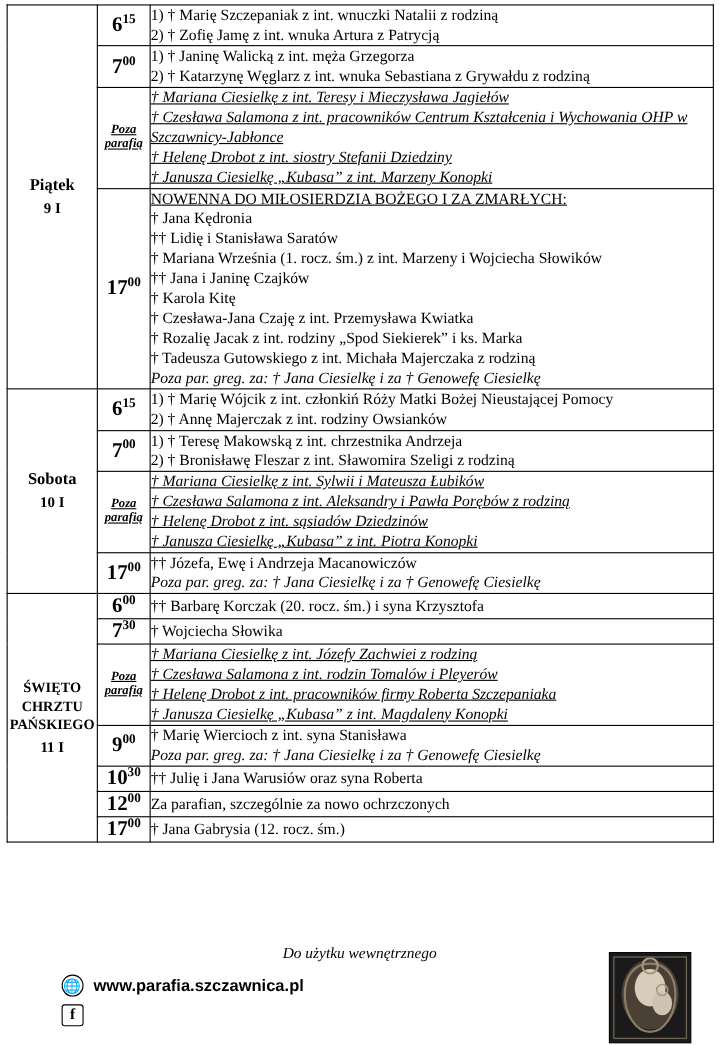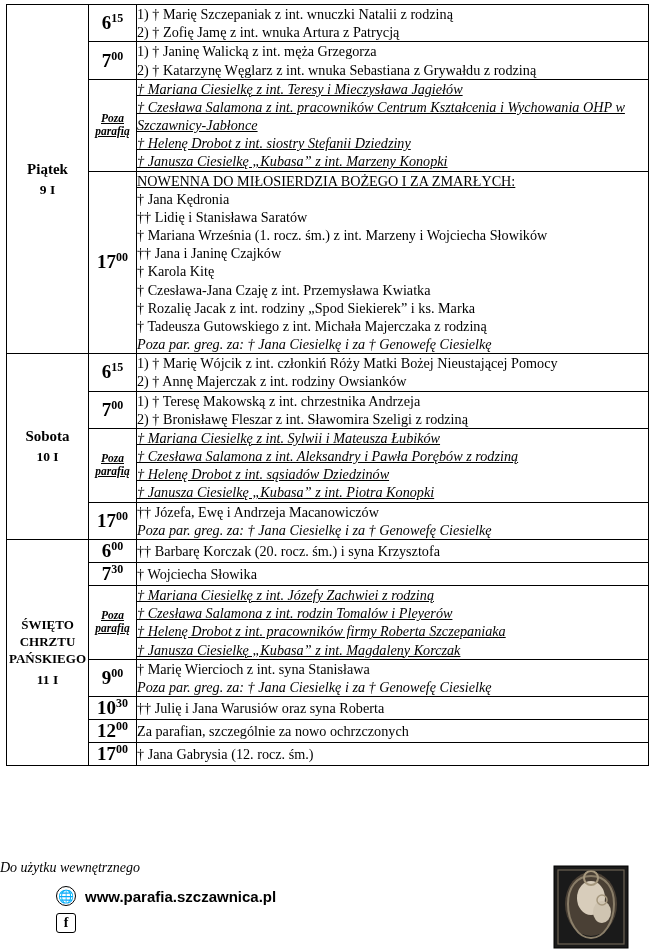--- a/index.html
+++ b/index.html
@@ -96,20 +96,21 @@
   
   .dashed-top { border-top: 1px dashed #000 !important; text-decoration: underline; }
 
   .footer {
     position: absolute;
     left: 0; right: 0;
     bottom: 0;
     height: 100px;
   }
   .footer-note {
+    text-align: center;
     font-style: italic;
     font-size: 14px;
     margin-top: 6px;
   }
   .contact {
     margin-top: 10px;
     margin-left: 56px;
   }
   .contact-row {
     display: flex;
@@ -249,21 +250,21 @@
         </tr>
         <tr>
           <td class="time-cell poza dashed-top">
             <div>Poza</div>
             <div>parafią</div>
           </td>
           <td class="int-cell dashed-top">
             <span class="ln italic">† Mariana Ciesielkę z int. Józefy Zachwiei z rodziną</span>
             <span class="ln italic">† Czesława Salamona z int. rodzin Tomalów i Pleyerów</span>
             <span class="ln italic">† Helenę Drobot z int. pracowników firmy Roberta Szczepaniaka</span>
-            <span class="ln italic">† Janusza Ciesielkę „Kubasa” z int. Magdaleny Korczak</span>
+            <span class="ln italic">† Janusza Ciesielkę „Kubasa” z int. Magdaleny Konopki</span>
           </td>
         </tr>
         <tr>
           <td class="time-cell">9<sup>00</sup></td>
           <td class="int-cell">
             <span class="ln">† Marię Wiercioch z int. syna Stanisława</span>
             <span class="ln italic">Poza par. greg. za: † Jana Ciesielkę i za † Genowefę Ciesielkę</span>
           </td>
         </tr>
         <tr>

